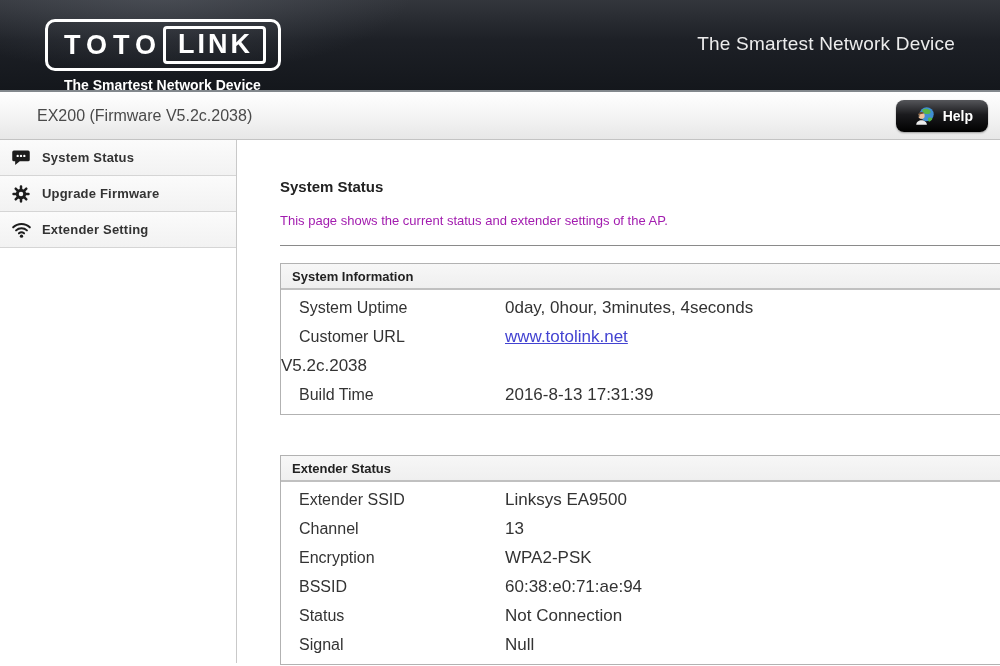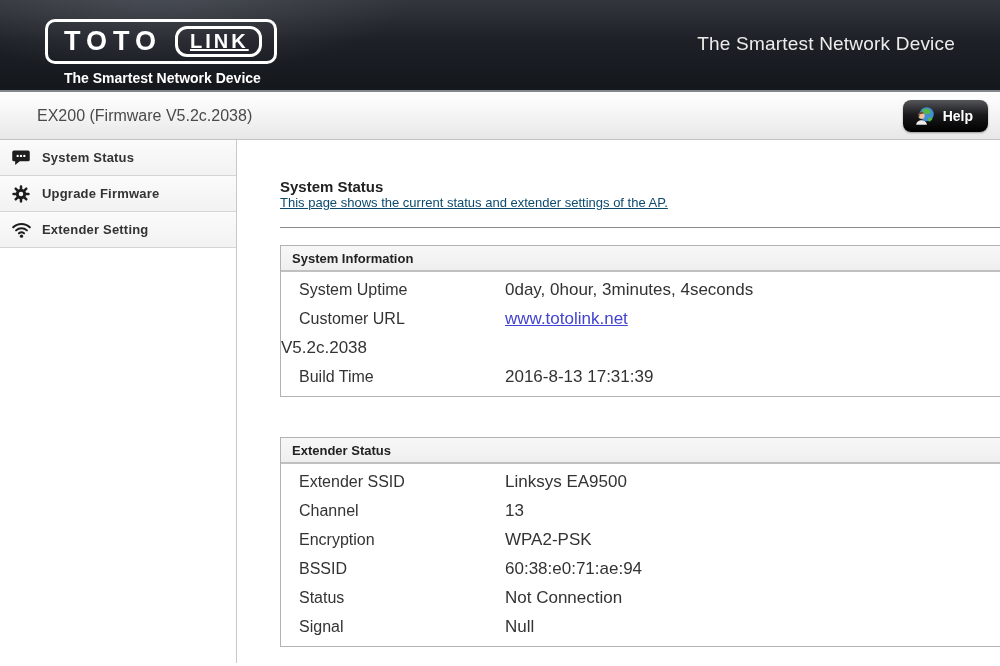--- a/index.html
+++ b/index.html
@@ -8,68 +8,68 @@
 
   
   .header {
     position:relative; height:90px;
     background:
       radial-gradient(ellipse 420px 140px at 16% -10%, rgba(110,115,125,0.38), rgba(0,0,0,0) 60%),
       linear-gradient(180deg,#33363c 0%,#1d2026 45%,#14171c 100%);
   }
   .logo-block { position:absolute; left:45px; top:19px; }
   .logo-box {
-    display:inline-flex; align-items:center; gap:13px;
+    display:inline-flex; align-items:center; gap:1px;
     border:3px solid #fff; border-radius:10px; padding:4px 12px 4px 16px;
   }
   .logo-toto { color:#fff; font-weight:bold; font-size:27px; letter-spacing:6px; line-height:1; }
   .logo-link {
-    color:#fff; font-weight:bold; font-size:20px; letter-spacing:3px; line-height:1;
-    border:3px solid #fff; border-radius:12px; padding:2px 10px 3px 12px;text-decoration:underline;
+    color:#fff; font-weight:bold; font-size:27px; letter-spacing:3px; line-height:1;
+    border:3px solid #fff; border-radius:4px; padding:2px 10px 3px 12px;
   }
   .logo-tagline { color:#fff; font-weight:bold; font-size:14px; margin:6px 0 0 19px; }
   .header-tagline {
     position:absolute; right:45px; top:33px;
     color:#ececec; font-size:19px; letter-spacing:0.2px;
   }
 
   
   .subheader {
     position:relative; height:50px;
     border-top:2px solid #83888d;
     border-bottom:1px solid #c3c3c3;
     background:linear-gradient(180deg,#ffffff 0%,#f3f3f3 55%,#e7e7e7 100%);
   }
   .device-title {
     position:absolute; left:37px; top:0; line-height:48px;
     font-size:16px; font-weight:normal; color:#4a4a4a;
   }
   .help-button {
     position:absolute; right:12px; top:8px; height:32px;
-    display:flex; align-items:center; gap:8px; padding:0 15px 0 11px;
+    display:flex; align-items:center; gap:8px; padding:0 15px 0 18px;
     border-radius:8px; cursor:pointer;
     background:linear-gradient(180deg,#55565a 0%,#1b1b1e 45%,#000 100%);
     box-shadow:0 1px 2px rgba(0,0,0,0.35);
   }
   .help-button span { color:#fff; font-weight:bold; font-size:14px; }
 
   
   .layout { display:flex; height:523px; }
   .sidebar { width:237px; border-right:1px solid #c9c9c9; background:#fff; }
   .side-item {
     height:36px; display:flex; align-items:center; gap:10px; padding-left:10px;
     background:linear-gradient(180deg,#fbfbfb,#f2f2f2);
     border-bottom:1px solid #d5d5d5; cursor:pointer;
   }
   .side-item .icon { width:22px; height:22px; display:flex; align-items:center; justify-content:center; }
   .side-item .label { font-size:13px; font-weight:bold; color:#333; letter-spacing:0.2px; }
 
   .main { flex:1; padding:0 0 0 43px; }
   .page-title { margin-top:38px; font-size:15px; font-weight:bold; color:#222; }
-  .page-desc  { font-size:13px; color:#0c4a6e;text-decoration:underline; }
+  .page-desc  { margin-top:18px; font-size:13px; color:#a21caf; }
   .rule { border:none; border-top:1px solid #8a8a8a; margin:17px 0 0 0; }
 
   .info-table {
     margin-top:17px; width:calc(100% + 3px);
     border:1px solid #b2b2b2; background:#fff;
   }
   .info-table.second { margin-top:40px; }
   .table-header {
     height:26px; line-height:25px; padding-left:11px;
     font-size:13px; font-weight:bold; color:#222;

